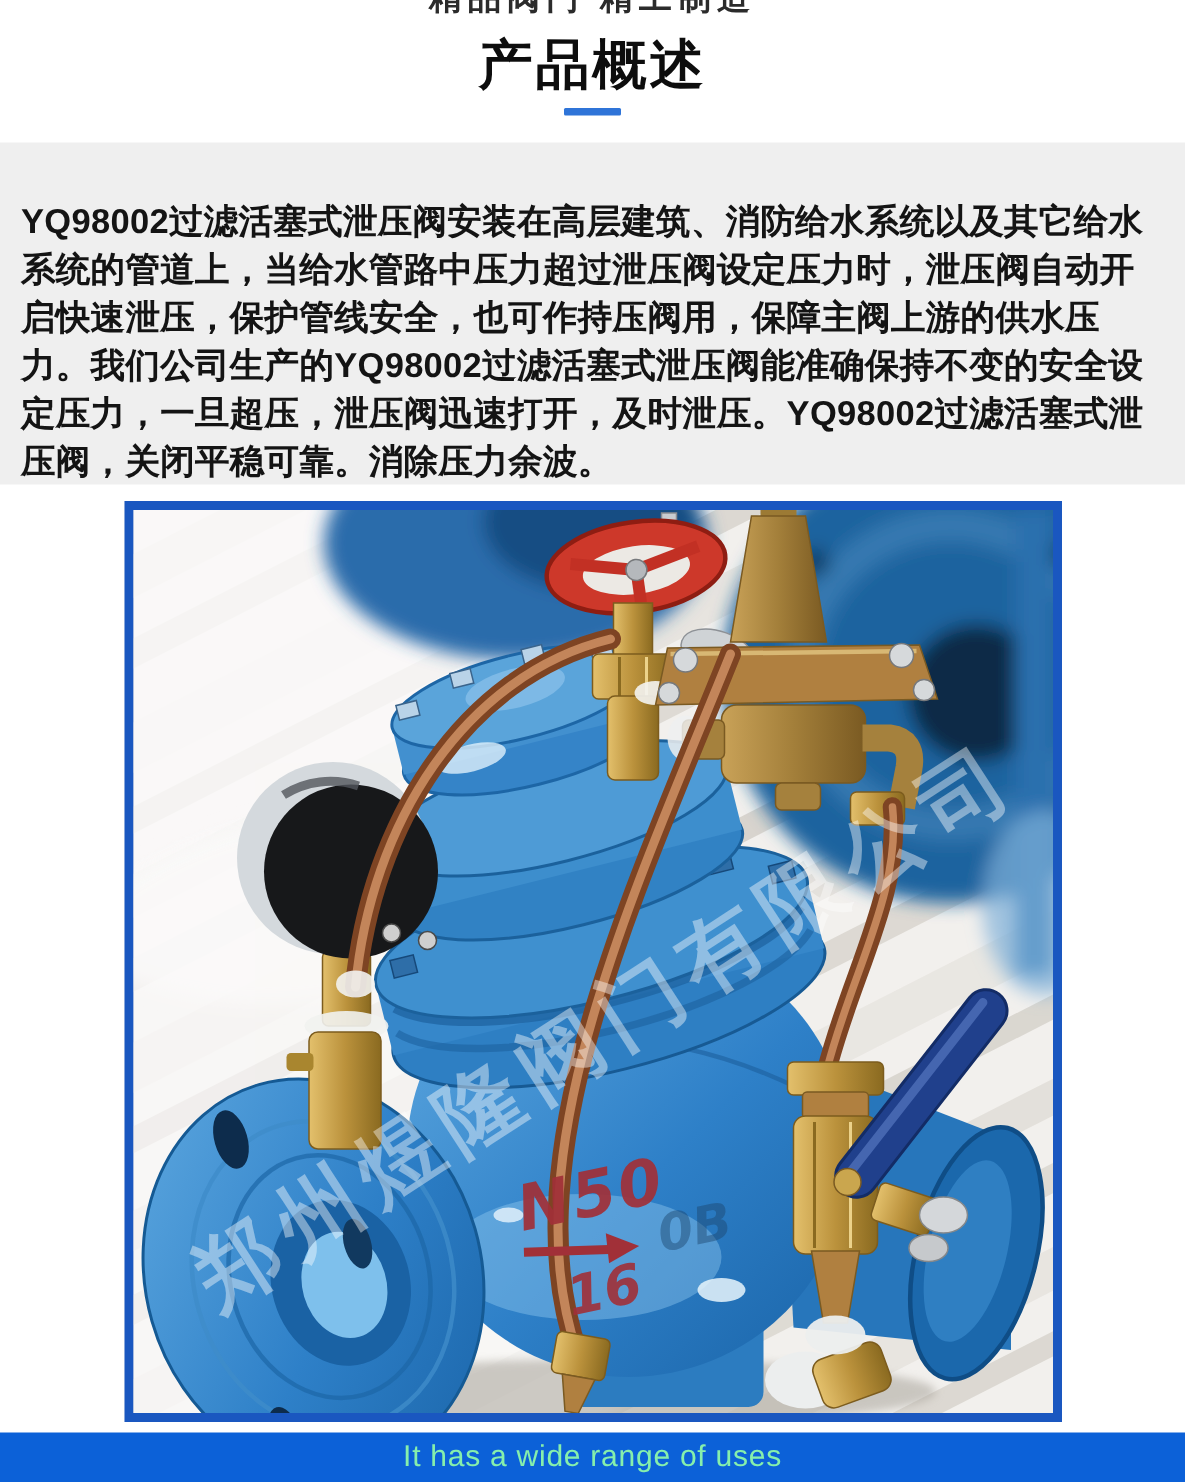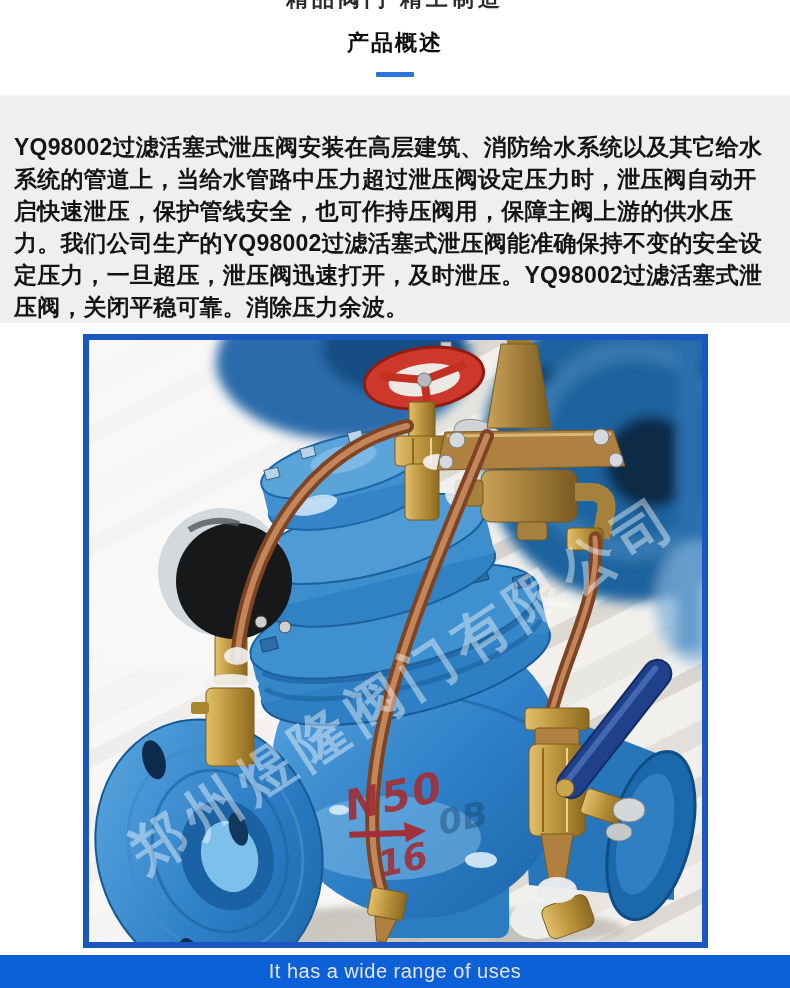--- a/index.html
+++ b/index.html
@@ -17,21 +17,21 @@
   }
   .top-clip span {
     display: inline-block;
     transform: translateY(-16px);
     font-size: 22px; font-weight: 700; letter-spacing: 4px; color: #2b2b2b;
     white-space: nowrap;
   }
 
   h1.section-title {
     margin: 14px 0 0; text-align: center;
-    font-size: 22px; line-height: 40px; font-weight: 700;
+    font-size: 36px; line-height: 40px; font-weight: 700;
     letter-spacing: 2px; color: #0d0d0d;
   }
   .accent-bar {
     width: 38px; height: 5px; margin: 9px auto 0;
     background: var(--accent, #2f74d8); border-radius: 1px;
   }
 
   .overview {
     margin-top: 18px; background: var(--section-bg, #efefef);
     padding: 36px 14px 16px; box-sizing: border-box; height: 228px; overflow: hidden;
@@ -45,21 +45,21 @@
   figure.photo-frame {
     width: 613px; height: 602px; margin: 11px auto 0;
     border: 6px solid var(--photo-border, #1a57c0);
     background: #f4f2ef; overflow: hidden;
   }
   figure.photo-frame svg { display: block; }
 
   .footer-bar {
     margin-top: 7px; height: 33px;
     background: var(--footer-bg, #0c61d8);
-    color: #e5e5e5; text-align: center;
+    color: #86efac; text-align: center;
     font-size: 20px; line-height: 33px; font-weight: 400; letter-spacing: 0.5px;
   }
 </style>
 </head>
 <body>
 
 <div class="page">
 
   <div class="top-clip">
     <span>精品阀门 精工制造</span>

